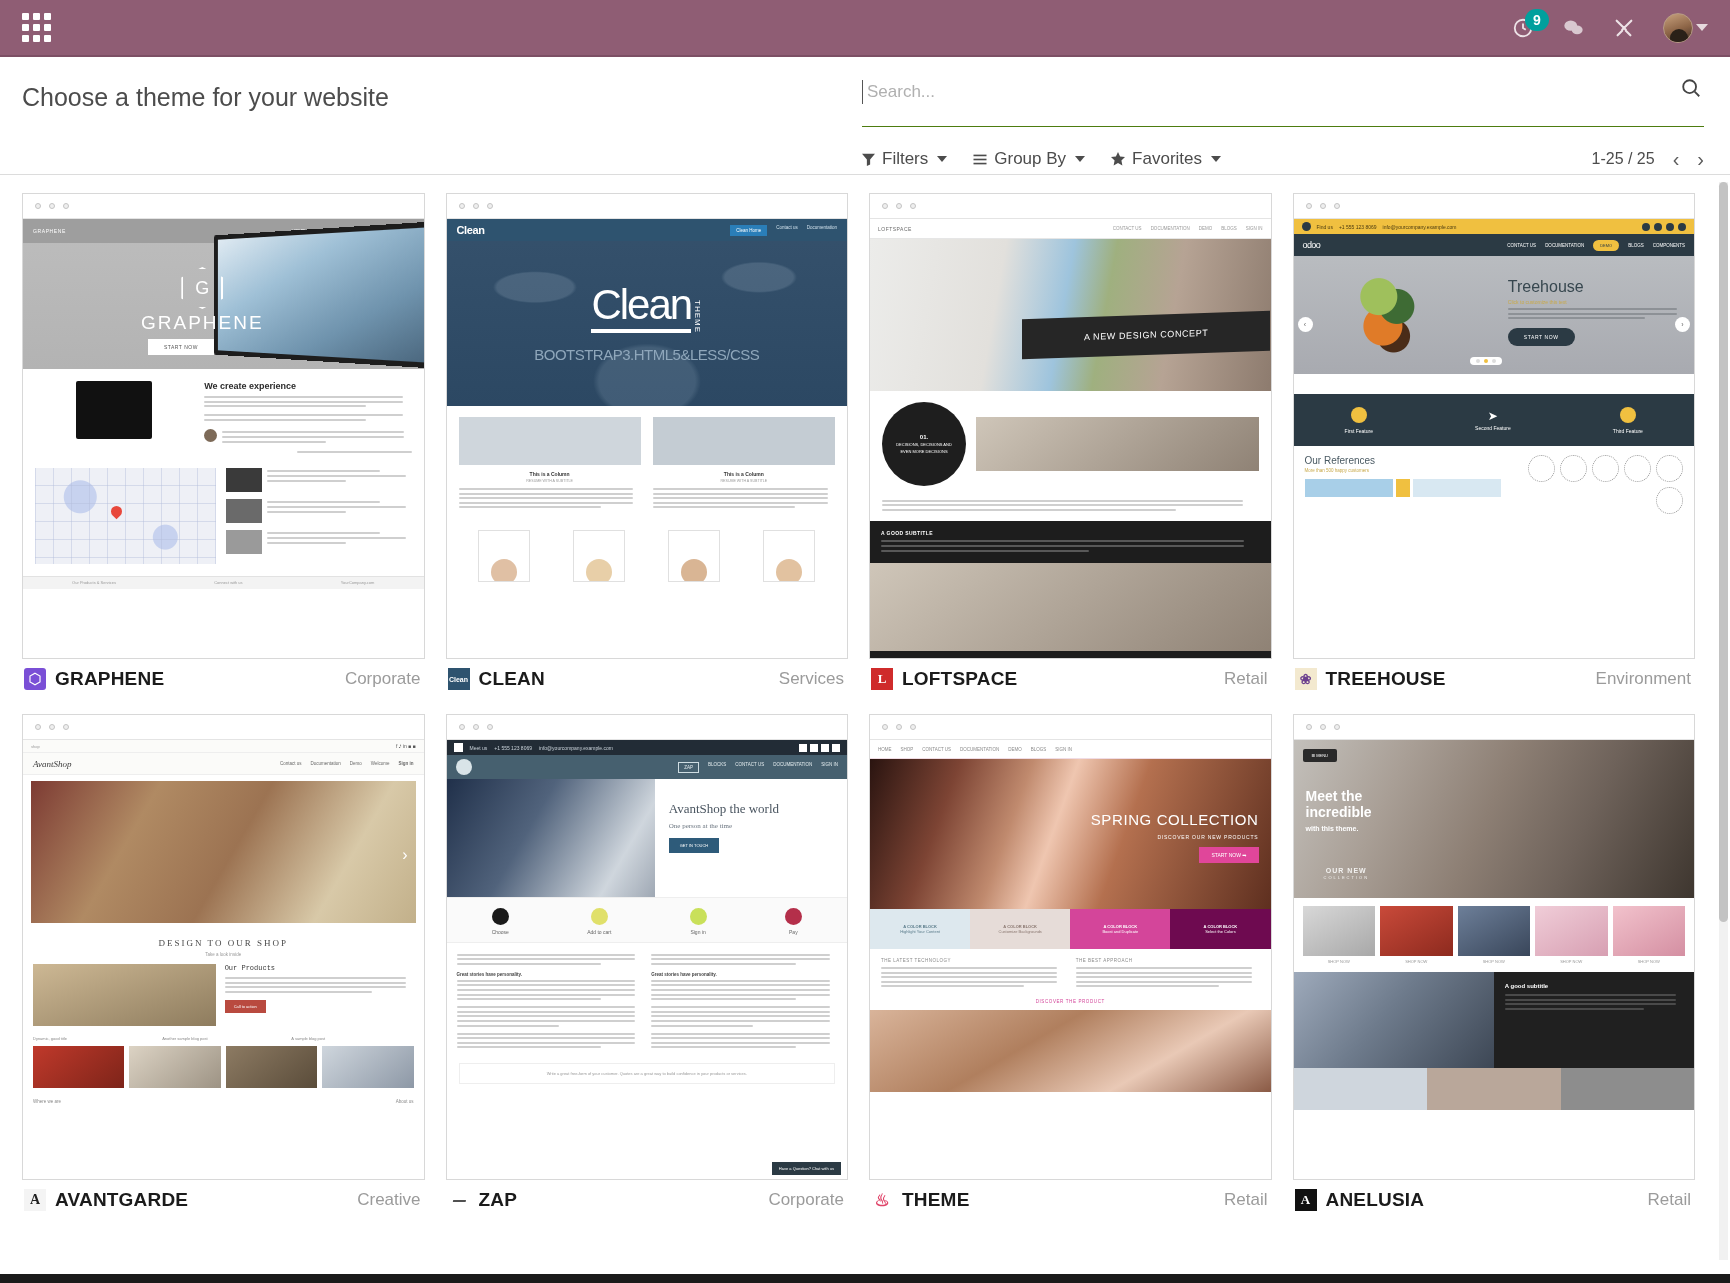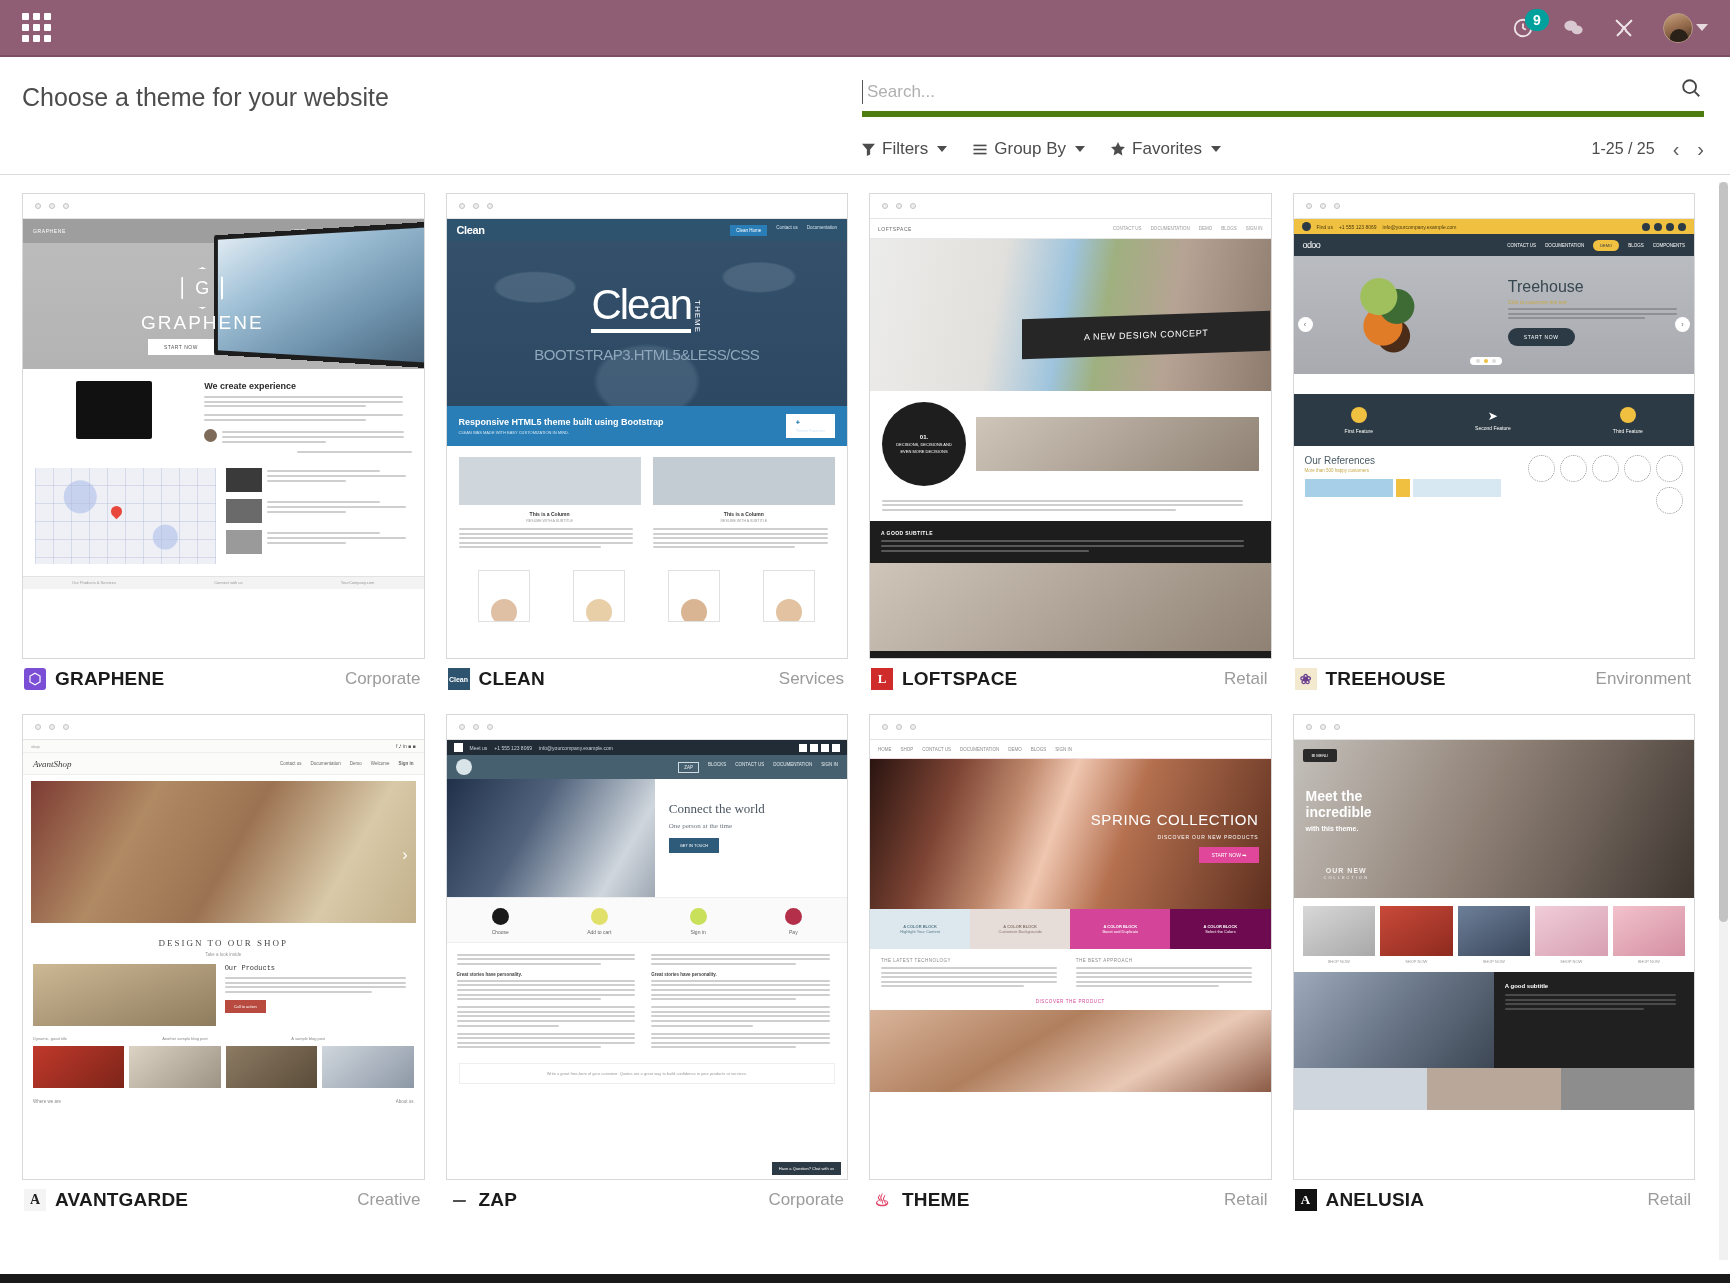--- a/index.html
+++ b/index.html
@@ -55,21 +55,21 @@
   }
   .page-title {
     position: absolute; left: 22px; top: 26px;
     font-size: 25px; color: #4c4c4c; font-weight: 400;
   }
   .searchwrap {
     position: absolute; left: 862px; top: 20px; width: 842px;
   }
   .searchrow {
     display: flex; align-items: flex-end;
-    border-bottom: 6px solid #4d7c0f; padding-bottom: 7px;
+    border-bottom: 1px solid #4d7c0f; padding-bottom: 22px;
   }
   .search-input {
     flex: 1; border: none; outline: none;
     font-size: 17px; color: #4c4c4c;
     font-family: "Liberation Sans", sans-serif;
     padding: 2px 0 2px 4px; background: transparent;
     border-left: 1px solid #555;
   }
   .search-input::placeholder { color: #b0b0b0; }
   .search-btn { background: none; border: none; cursor: pointer; padding: 0 2px 2px 2px; }
@@ -508,27 +508,20 @@
               <span>Documentation</span>
             </span>
           </div>
           <div class="c-hero">
             <div style="position:relative;z-index:2;display:flex;align-items:flex-end">
               <span class="c-word">Clean</span>
               <span class="c-theme-v" style="color:#fff;margin-left:2px">THEME</span>
             </div>
             <div class="c-sub">BOOTSTRAP3.HTML5&amp;LESS/CSS</div>
           </div>
-          <div class="c-strip">
-            <div>
-              <b>Responsive HTML5 theme built using Bootstrap</b>
-              <span>CLEAN WAS MADE WITH EASY CUSTOMIZATION IN MIND.</span>
-            </div>
-            <div class="c-feat">✚ <span>Theme Features</span></div>
-          </div>
           <div style="display:flex;gap:12px;padding:11px 12px">
             <div style="flex:1">
               <div style="height:48px;background:#cfd6dc;margin-bottom:6px"></div>
               <div style="font-size:5px;font-weight:bold;color:#333;text-align:center">This is a Column</div>
               <div style="font-size:3.6px;color:#9a9a9a;text-align:center;margin:2px 0 5px 0">RESUME WITH A SUBTITLE</div>
               <div class="tline l"></div>
                 <div class="tline l"></div>
                 <div class="tline l"></div>
                 <div class="tline l"></div>
                 <div class="tline m"></div>
@@ -795,21 +788,21 @@
               <span style="border:1px solid #cfdde2;padding:2px 5px">ZAP</span>
               <span>BLOCKS</span>
               <span>CONTACT US</span>
               <span>DOCUMENTATION</span>
               <span>SIGN IN</span>
             </span>
           </div>
           <div class="z-hero">
             <div class="z-himg"></div>
             <div class="z-htxt">
-              <div class="z-h1">Connect the world</div>
+              <div class="z-h1">AvantShop the world</div>
               <div class="z-h2">One person at the time</div>
               <div class="z-cta">GET IN TOUCH</div>
             </div>
           </div>
           <div class="z-steps">
             <div class="z-step"><div class="z-ico" style="background:#1a1a1a"></div><span>Choose</span></div>
             <div class="z-step"><div class="z-ico" style="background:#e0e06a"></div><span>Add to cart</span></div>
             <div class="z-step"><div class="z-ico" style="background:#c9e05a"></div><span>Sign in</span></div>
             <div class="z-step"><div class="z-ico" style="background:#b42f4a"></div><span>Pay</span></div>
           </div>

